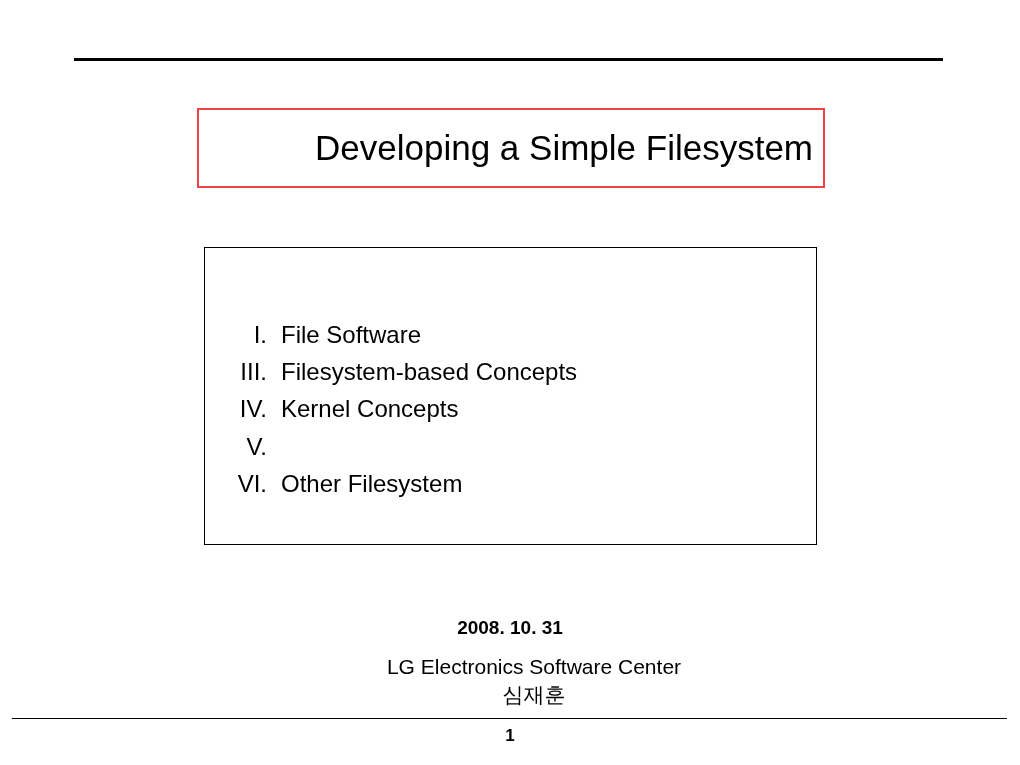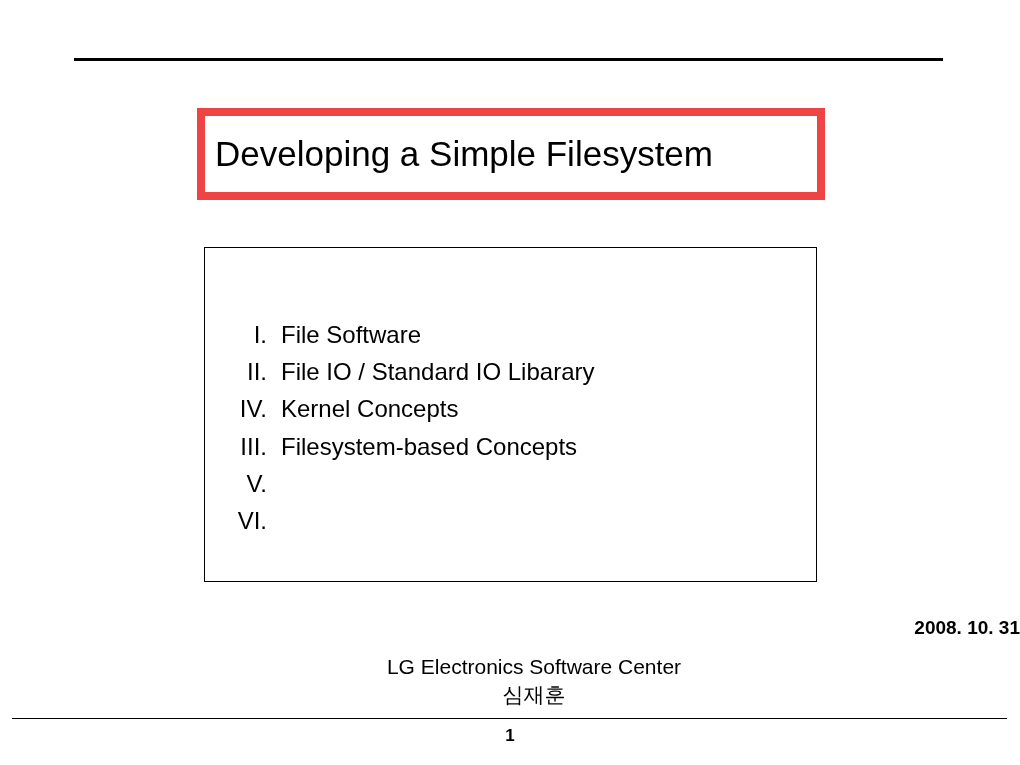--- a/index.html
+++ b/index.html
@@ -20,22 +20,22 @@
       left: 74px;
       width: 869px;
       height: 3px;
       background: #000;
     }
     .title-box {
       position: absolute;
       top: 108px;
       left: 197px;
       width: 628px;
-      border: 8px solid #ef4444;
-      text-align: left;
+      border: 2px solid #ef4444;
+      text-align: right;
       padding: 18px 10px;
     }
     .title-box h1 {
       font-size: 35px;
       font-weight: 400;
       color: #000;
     }
     .toc-box {
       position: absolute;
       top: 247px;
@@ -57,21 +57,21 @@
       width: 56px;
       text-align: right;
       padding-right: 14px;
       flex-shrink: 0;
     }
     .date-line {
       position: absolute;
       top: 617px;
       left: 0;
       width: 100%;
-      text-align: right;
+      text-align: center;
       font-size: 19px;
       font-weight: 700;
       color: #000;
     }
     .org-line {
       position: absolute;
       top: 653px;
       left: 0;
       width: 100%;
       text-align: center;
@@ -108,36 +108,33 @@
   <h1>Developing a Simple Filesystem</h1>
 </div>
 
 <div class="toc-box">
   <ol class="toc-list">
     <li class="toc-item">
       <span class="toc-num">I.</span>
       <span>File Software</span>
     </li>
     <li class="toc-item">
-      <span class="toc-num">II.</span>
-      <span>File IO / Standard IO Libarary</span>
+      <span class="toc-num">III.</span>
+      <span>Filesystem-based Concepts</span>
     </li>
     <li class="toc-item">
       <span class="toc-num">IV.</span>
       <span>Kernel Concepts</span>
     </li>
     <li class="toc-item">
-      <span class="toc-num">III.</span>
-      <span>Filesystem-based Concepts</span>
-    </li>
-    <li class="toc-item">
       <span class="toc-num">V.</span>
     </li>
     <li class="toc-item">
       <span class="toc-num">VI.</span>
+      <span>Other Filesystem</span>
     </li>
   </ol>
 </div>
 
 <div class="date-line">2008. 10. 31</div>
 
 <div class="org-line">
   <span>LG Electronics Software Center</span><br>
   <span>심재훈</span>
 </div>

